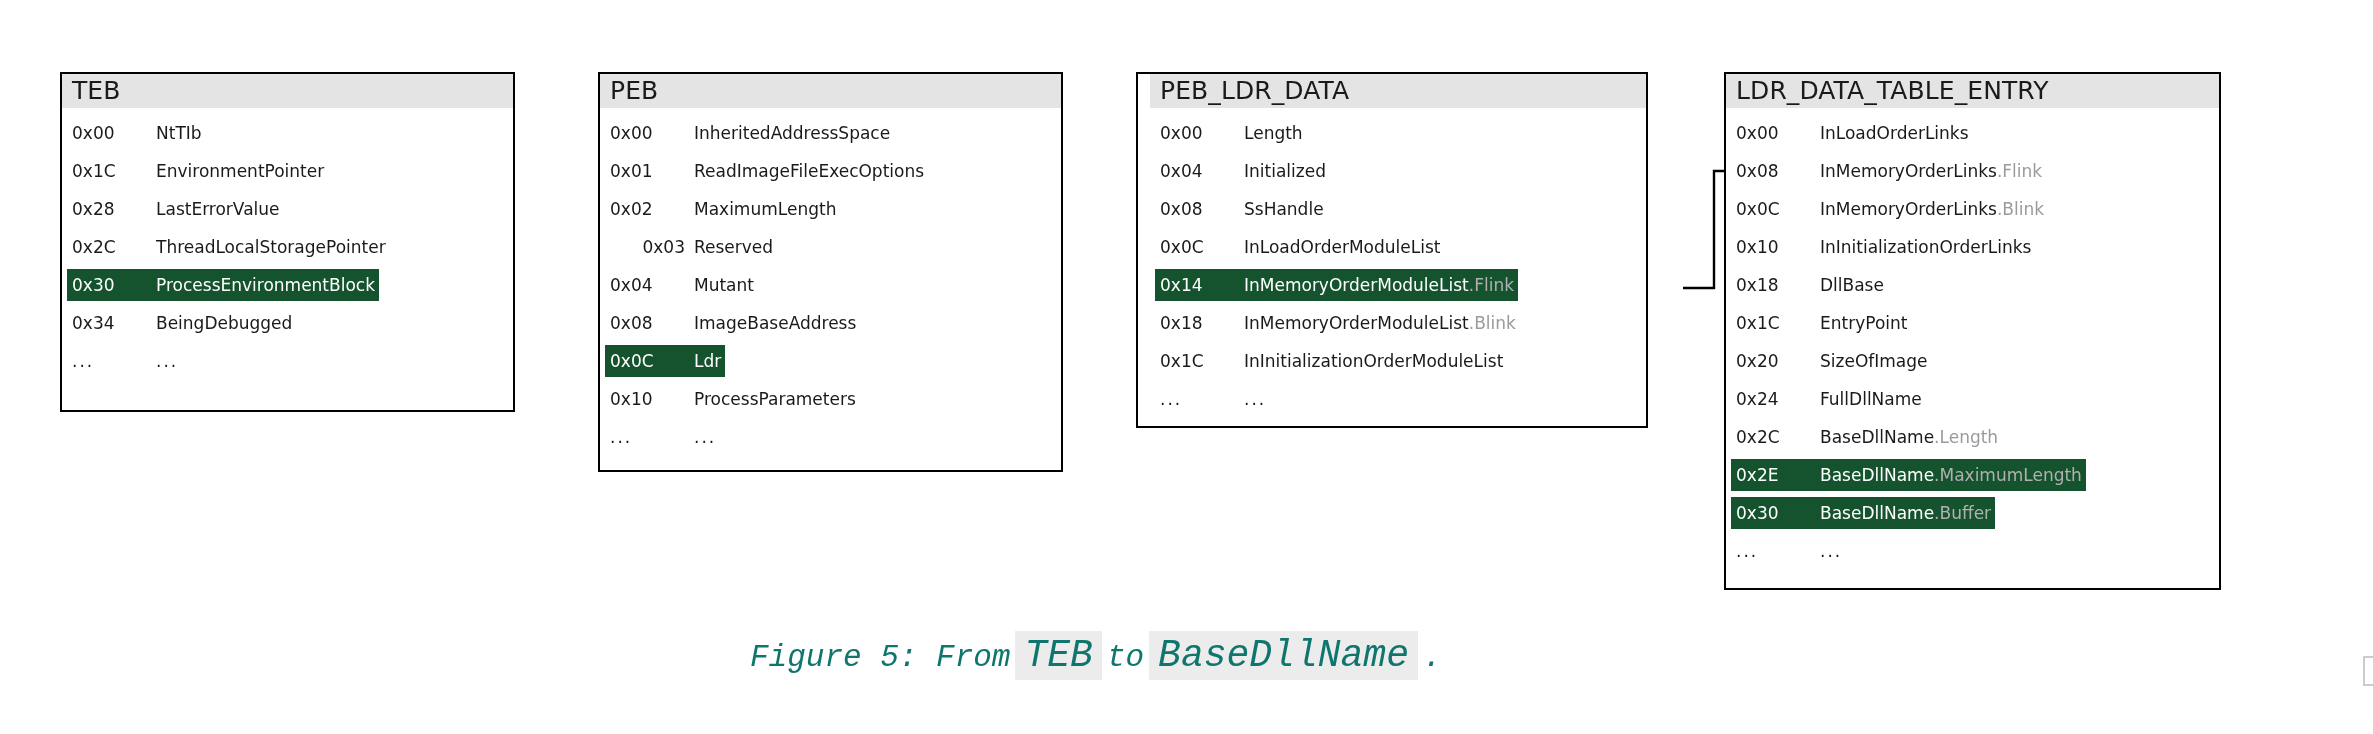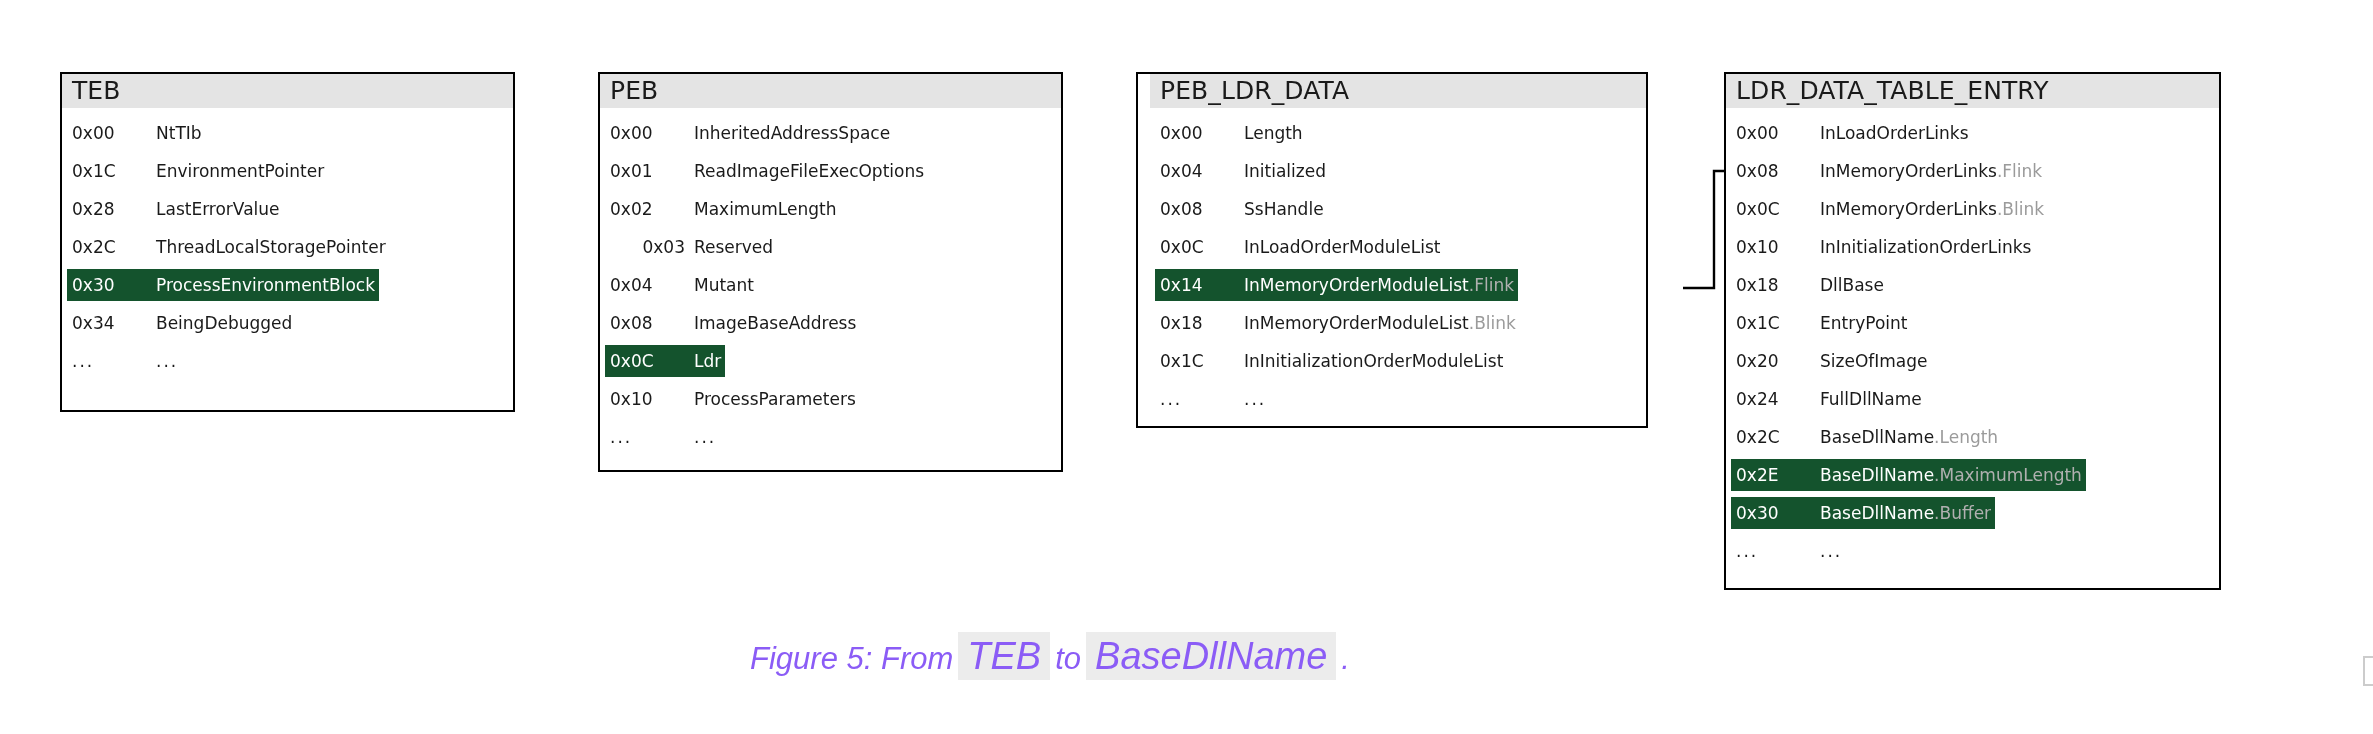--- a/index.html
+++ b/index.html
@@ -81,24 +81,24 @@
     position: absolute;
     left: 0; top: 0;
     width: 2373px; height: 734px;
     pointer-events: none;
   }
 
   
   .caption {
     position: absolute;
     white-space: nowrap;
-    font-family: Liberation Sans, sans-serif;
+    font-family: Liberation Mono, monospace;
     font-style: italic;
     font-size: 31px;
-    color: #8b5cf6;
+    color: #0f766e;
     line-height: 40px;
   }
   .caption .code {
     background: #ececec;
     font-size: 38px;
     padding: 3px 9px 3px 9px;
     font-style: italic;
   }
   .caption .word { padding: 0 5px; }
 

